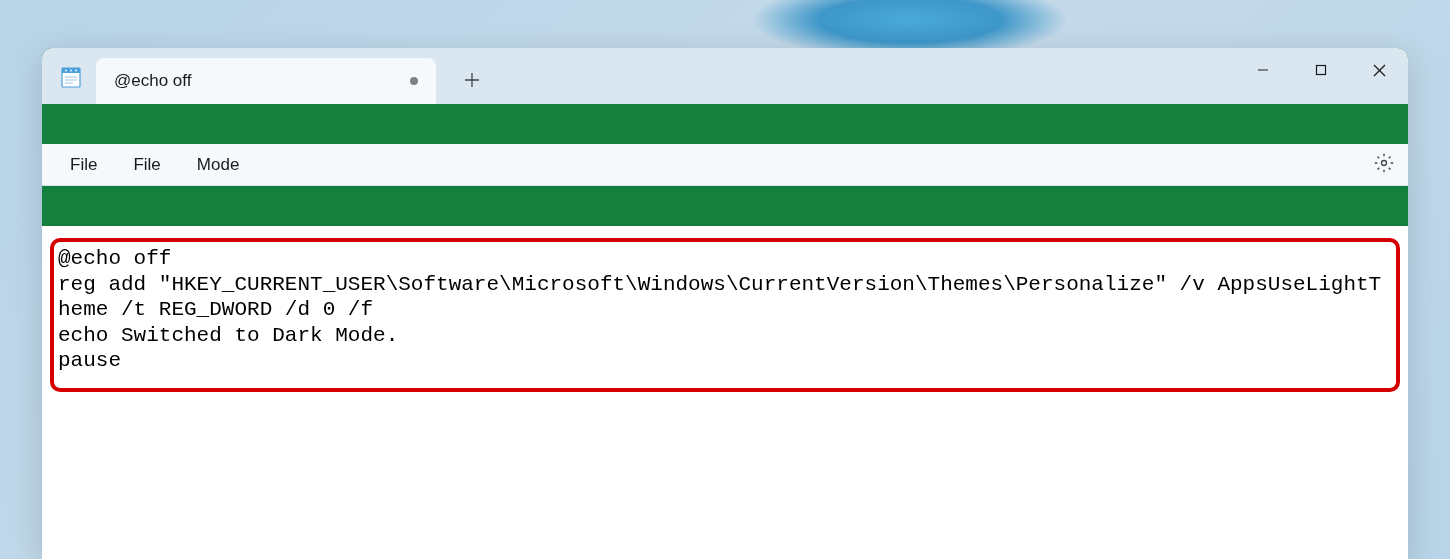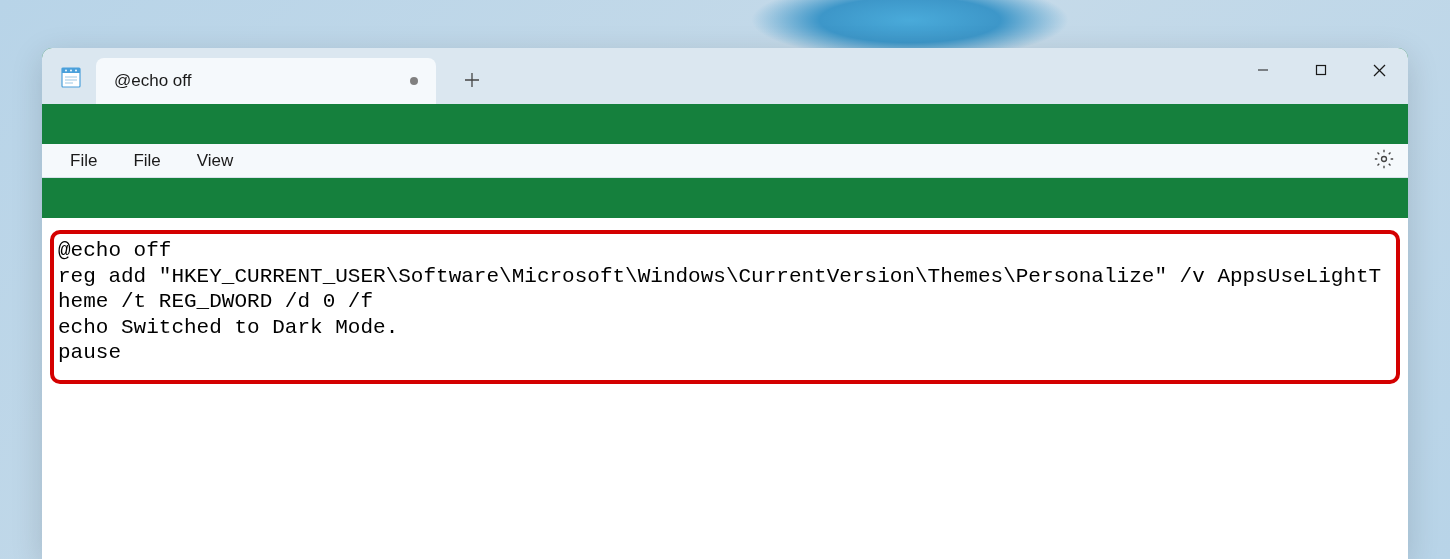--- a/index.html
+++ b/index.html
@@ -96,21 +96,21 @@
     .win-btn {
       width: 58px;
       height: 44px;
       display: flex;
       align-items: center;
       justify-content: center;
       cursor: pointer;
       color: #1a1a1a;
     }
     .menubar {
-      height: 34px;
+      height: 42px;
       background: #f5f9fc;
       display: flex;
       align-items: center;
       padding: 0 10px;
       border-bottom: 1px solid #d8e2ea;
       position: relative;
     }
     .menu-item {
       padding: 6px 18px;
       font-size: 17px;
@@ -201,21 +201,21 @@
             <line x1="1" y1="1" x2="12" y2="12" stroke="currentColor" stroke-width="1.2"></line>
             <line x1="12" y1="1" x2="1" y2="12" stroke="currentColor" stroke-width="1.2"></line>
           </svg>
       </div>
     </div>
   </div>
 
   <div class="menubar">
     <div class="menu-item">File</div>
     <div class="menu-item">File</div>
-    <div class="menu-item">View</div>
+    <div class="menu-item">Mode</div>
     <div class="settings-btn">
       <svg width="20" height="20" viewBox="0 0 24 24" fill="none" stroke="currentColor" stroke-width="1.6">
         <circle cx="12" cy="12" r="3"></circle>
         <path d="M12 1v3m0 16v3M4.2 4.2l2.1 2.1m11.4 11.4l2.1 2.1M1 12h3m16 0h3M4.2 19.8l2.1-2.1m11.4-11.4l2.1-2.1"></path>
       </svg>
     </div>
   </div>
 
   <div class="editor-area">
     <div class="editor-content" contenteditable="true" style="">@echo off

